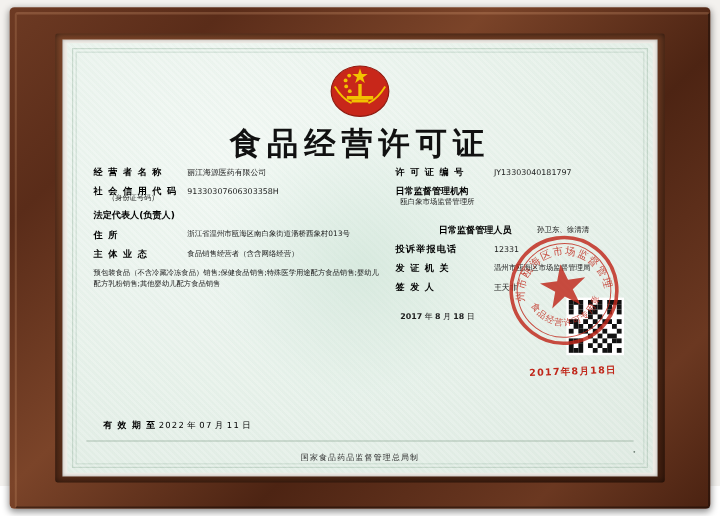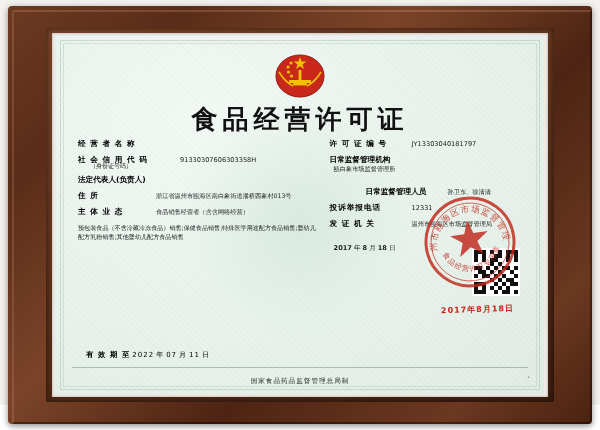--- a/index.html
+++ b/index.html
@@ -327,23 +327,24 @@
 
     <div class="title">食品经营许可证</div>
 
     <div class="body">
       <div class="cols">
 
         <div class="col-left">
 
           <div class="row">
             <div class="lbl w-left">经 营 者 名 称</div>
-          </div>
-
-          <div class="row" style="margin-bottom:1px;gap:24px;">
+            <div class="val">丽江海源医药有限公司</div>
+          </div>
+
+          <div class="row" style="margin-bottom:1px;">
             <div class="lbl w-left">社 会 信 用 代 码</div>
             <div class="val">91330307606303358H</div>
           </div>
           <div class="sub-note" style="padding-left:12px;">（身份证号码）</div>
 
           <div class="row">
             <div class="lbl w-left" style="letter-spacing:0;">法定代表人(负责人)</div>
             <div class="val"></div>
           </div>
 
@@ -382,20 +383,24 @@
           <div class="row">
             <div class="lbl w-right">投诉举报电话</div>
             <div class="val">12331</div>
           </div>
 
           <div class="row">
             <div class="lbl w-right">发 证 机 关</div>
             <div class="val small">温州市瓯海区市场监督管理局</div>
           </div>
 
+          <div class="row sign-row">
+            <div class="lbl w-right">签 发 人</div>
+            <div class="val">王天非</div>
+          </div>
 
           <div class="date-row">
             <span class="num">2017</span>
             <span>年</span>
             <span class="num">8</span>
             <span>月</span>
             <span class="num">18</span>
             <span>日</span>
           </div>
         </div>

